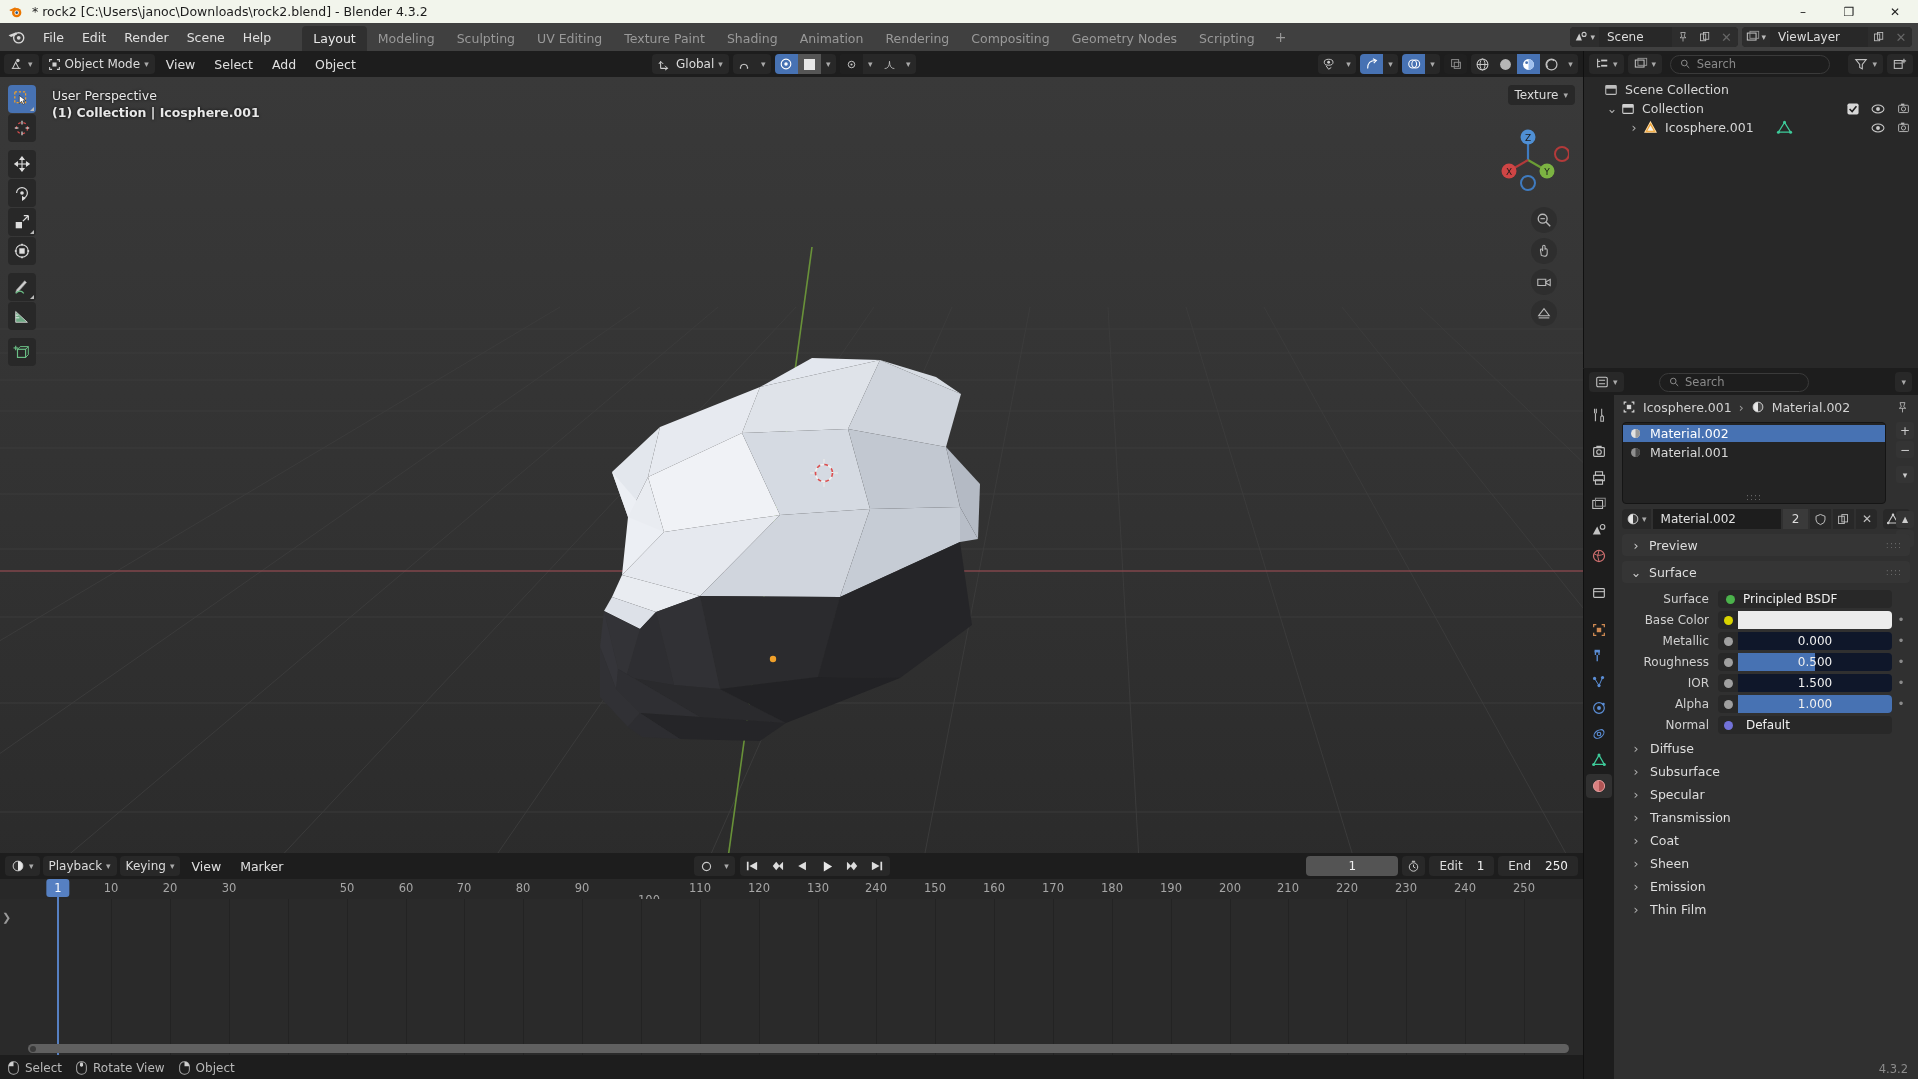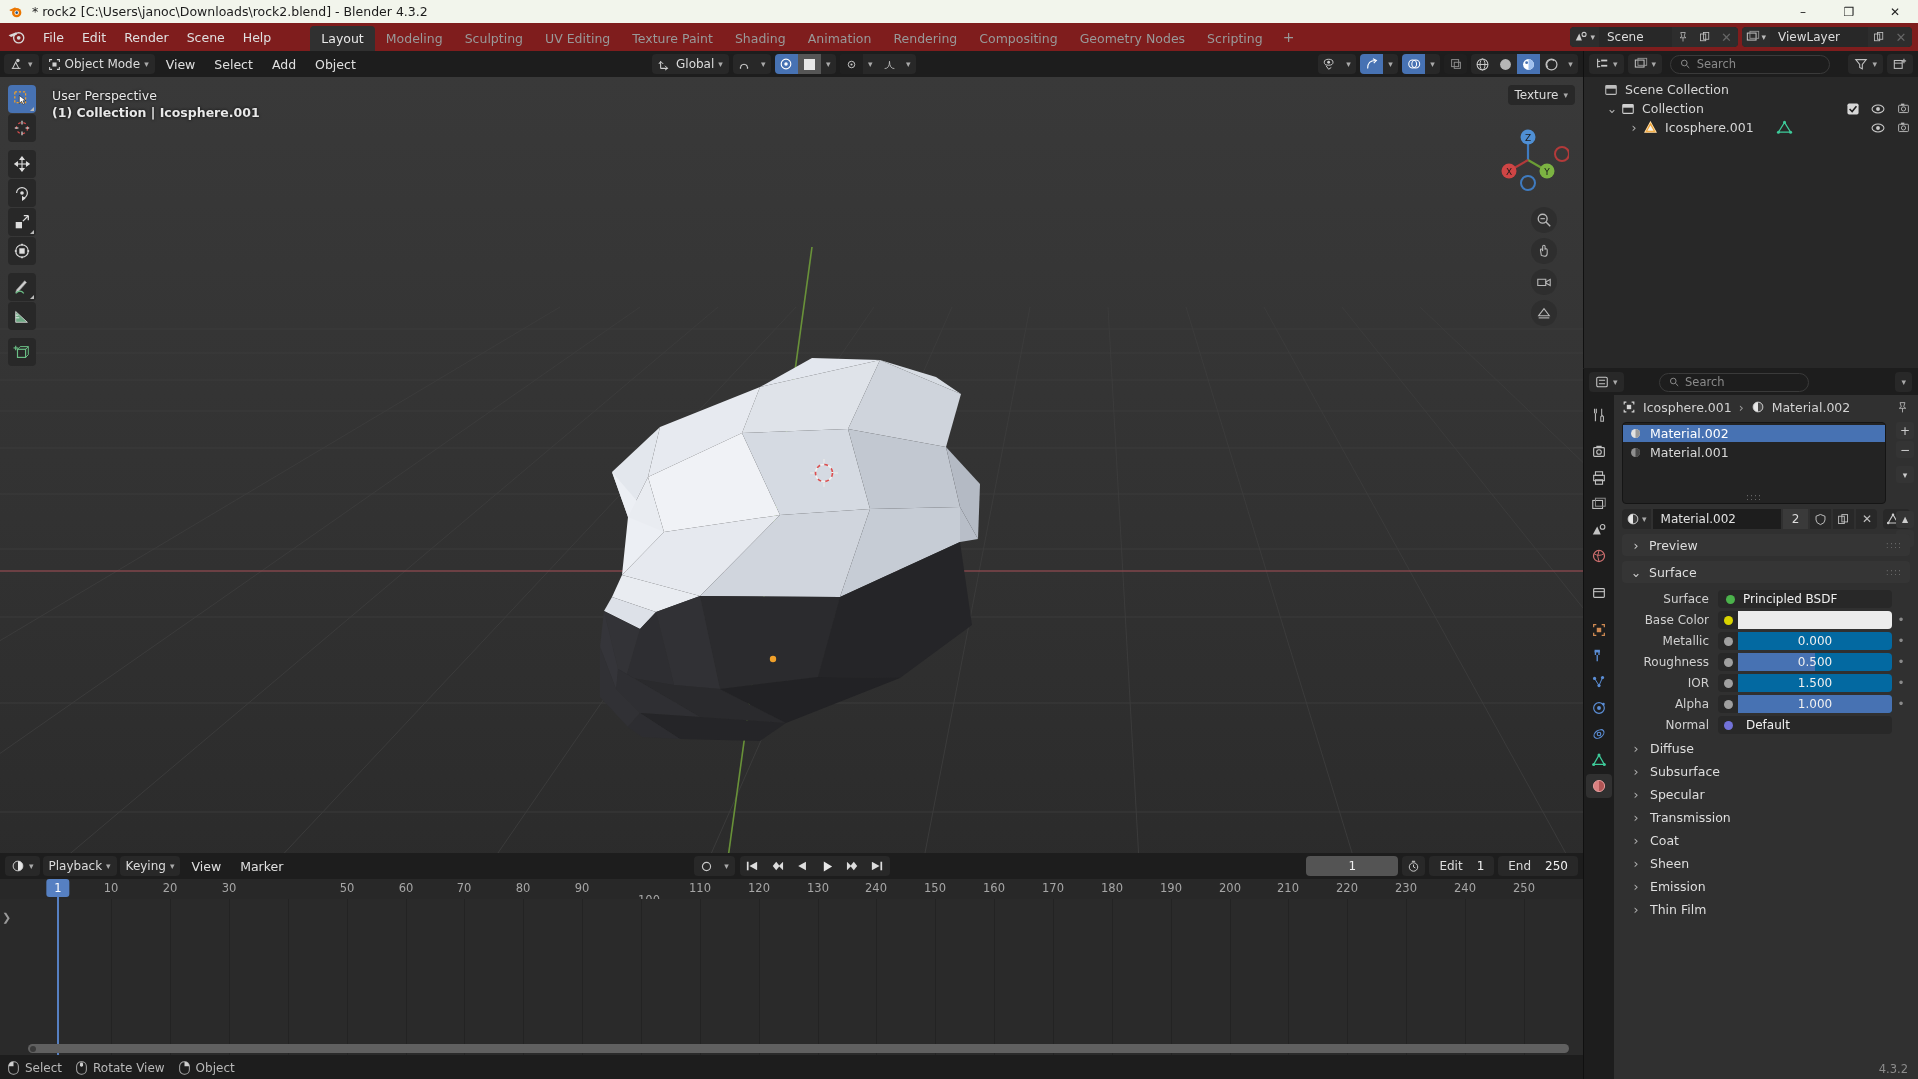--- a/index.html
+++ b/index.html
@@ -18,29 +18,29 @@
     height:23px; background:#f2f5ec; color:#1b1b1b;
     display:flex; align-items:center; padding-left:8px;
     font-size:12.5px; position:relative;
   }
   .titlebar .blender-logo{ width:16px;height:16px;margin-right:8px;flex:none;display:block;}
   .win-btns{ position:absolute; right:0; top:0; height:23px; display:flex; }
   .win-btn{ width:46px;height:23px;display:flex;align-items:center;justify-content:center;color:#222;font-size:12px;}
 
   
   .topbar{
-    height:28px; background:#7f1d1d; display:flex; align-items:center;
+    height:28px; background:#404040; display:flex; align-items:center;
     padding-left:6px; position:relative;
   }
   .topbar .logo{ width:22px;height:18px;margin-right:6px;flex:none; }
   .menu-item{
     padding:3px 9px; font-size:12.5px; color:#e0e0e0; border-radius:3px; cursor:default;
     white-space:nowrap;
   }
-  .ws-tabs{ display:flex; align-items:center; margin-left:22px; height:100%;padding-left:8px; }
+  .ws-tabs{ display:flex; align-items:center; margin-left:14px; height:100%;padding-left:8px; }
   .ws-tab{
     padding:5px 11px 6px; font-size:12.5px; color:#999; white-space:nowrap; border-radius:4px 4px 0 0;
     margin-top:4px;
   }
   .ws-tab.active{ background:#303030; color:#e8e8e8; }
   .ws-add{ padding:4px 9px; color:#999; font-size:14px; }
   .topbar-right{ position:absolute; right:6px; top:0; height:28px; display:flex; align-items:center; gap:4px; }
   .tb-field{
     display:flex;align-items:center;height:20px;background:#282828;border-radius:4px;overflow:hidden;
   }
@@ -174,21 +174,21 @@
 
   .panel-hdr{
     margin:5px 8px 0; height:22px; background:#353535; border-radius:4px; display:flex; align-items:center;
     gap:7px; padding:0 8px; font-size:12.5px; color:#dedede; position:relative;
   }
   .panel-hdr .dots{ position:absolute; right:8px; }
   .prop-row{ display:flex; align-items:center; height:20px; margin:1px 8px 0; font-size:12px; }
   .prop-lbl{ width:96px; text-align:right; padding-right:9px; color:#d0d0d0; }
   .prop-dot{ width:20px;height:18px;background:#282828;border-radius:4px 0 0 4px;display:flex;align-items:center;justify-content:center;}
   .prop-val{
-    flex:1;height:18px;background:#0369a1;border-radius:0 4px 4px 0;display:flex;align-items:center;justify-content:center;
+    flex:1;height:18px;background:#0f172a;border-radius:0 4px 4px 0;display:flex;align-items:center;justify-content:center;
     font-size:12px;color:#f0f0f0;position:relative;overflow:hidden;
   }
   .prop-val .fill{ position:absolute; left:0; top:0; bottom:0; background:#4772b3; }
   .prop-val span{ position:relative; z-index:1; }
   .prop-val.colorbox{ background:#ececec; border-radius:0 4px 4px 0; }
   .prop-val.dark{ background:#282828; justify-content:flex-start; padding-left:8px; }
   .prop-after{ width:18px; text-align:center; color:#8a8a8a; font-size:12px;}
   .sub-hdr{ display:flex; align-items:center; gap:8px; height:20px; margin:3px 8px 0 16px; font-size:12.5px; color:#dedede;}
 
   

